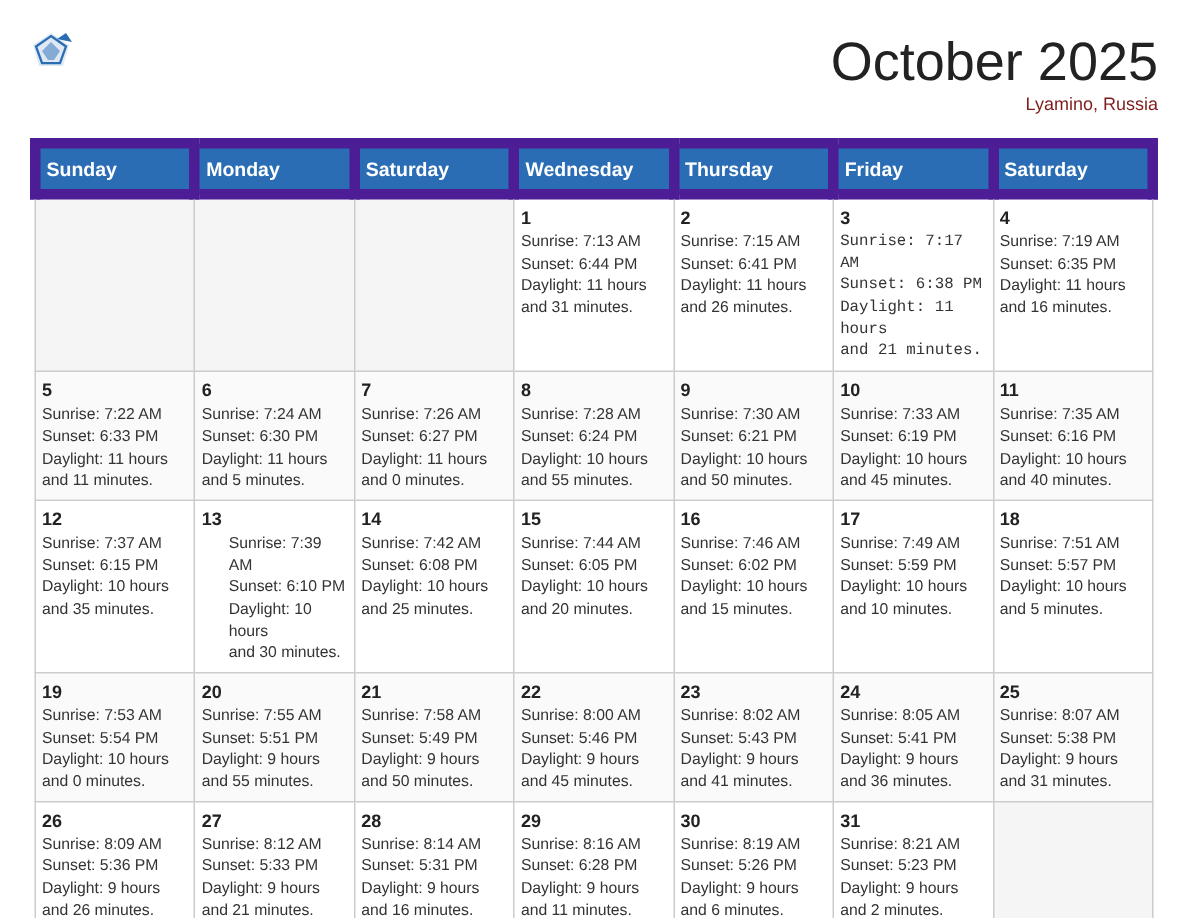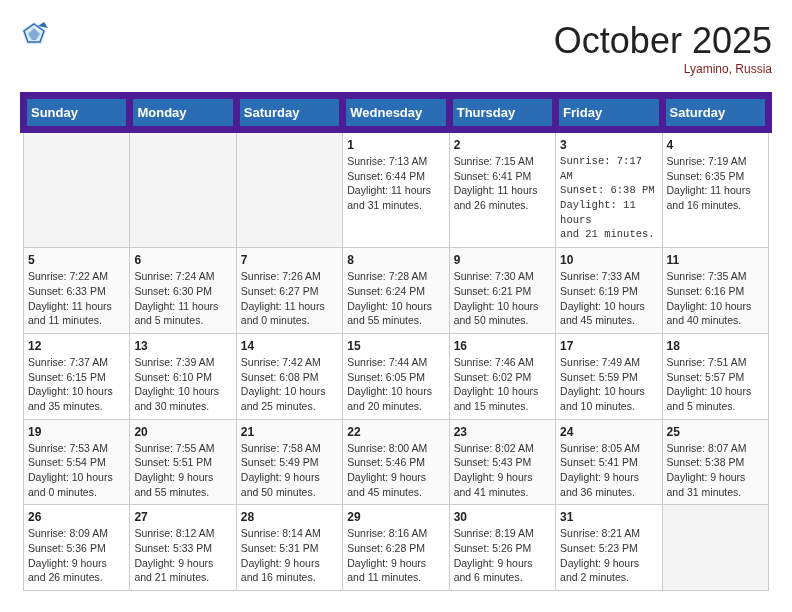--- a/index.html
+++ b/index.html
@@ -214,21 +214,21 @@
       <tr>
         <td>
           <div class="day-num">12</div>
           <div class="day-info" style="white-space: pre-line;">Sunrise: 7:37 AM
 Sunset: 6:15 PM
 Daylight: 10 hours
 and 35 minutes.</div>
         </td>
         <td>
           <div class="day-num">13</div>
-          <div class="day-info" style="white-space: pre-line;">Sunrise: 7:39 AM
+          <div class="day-info" style="white-space: pre-line; margin-left: 18px;">Sunrise: 7:39 AM
 Sunset: 6:10 PM
 Daylight: 10 hours
 and 30 minutes.</div>
         </td>
         <td>
           <div class="day-num">14</div>
           <div class="day-info" style="white-space: pre-line;">Sunrise: 7:42 AM
 Sunset: 6:08 PM
 Daylight: 10 hours
 and 25 minutes.</div>

